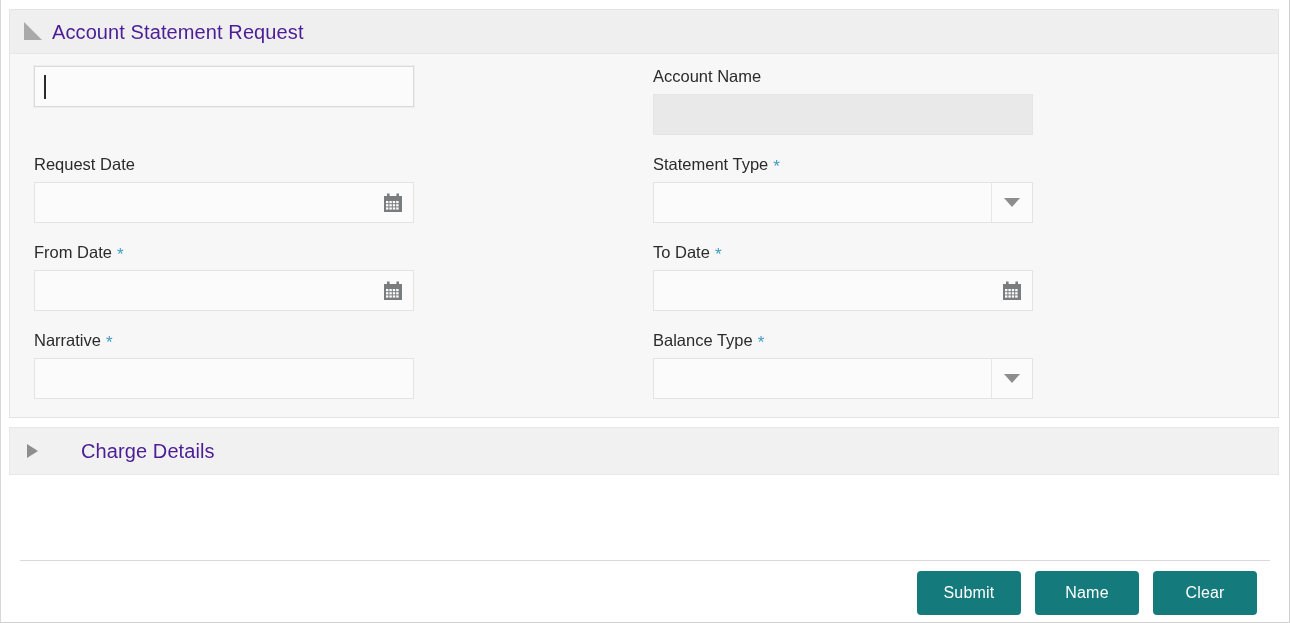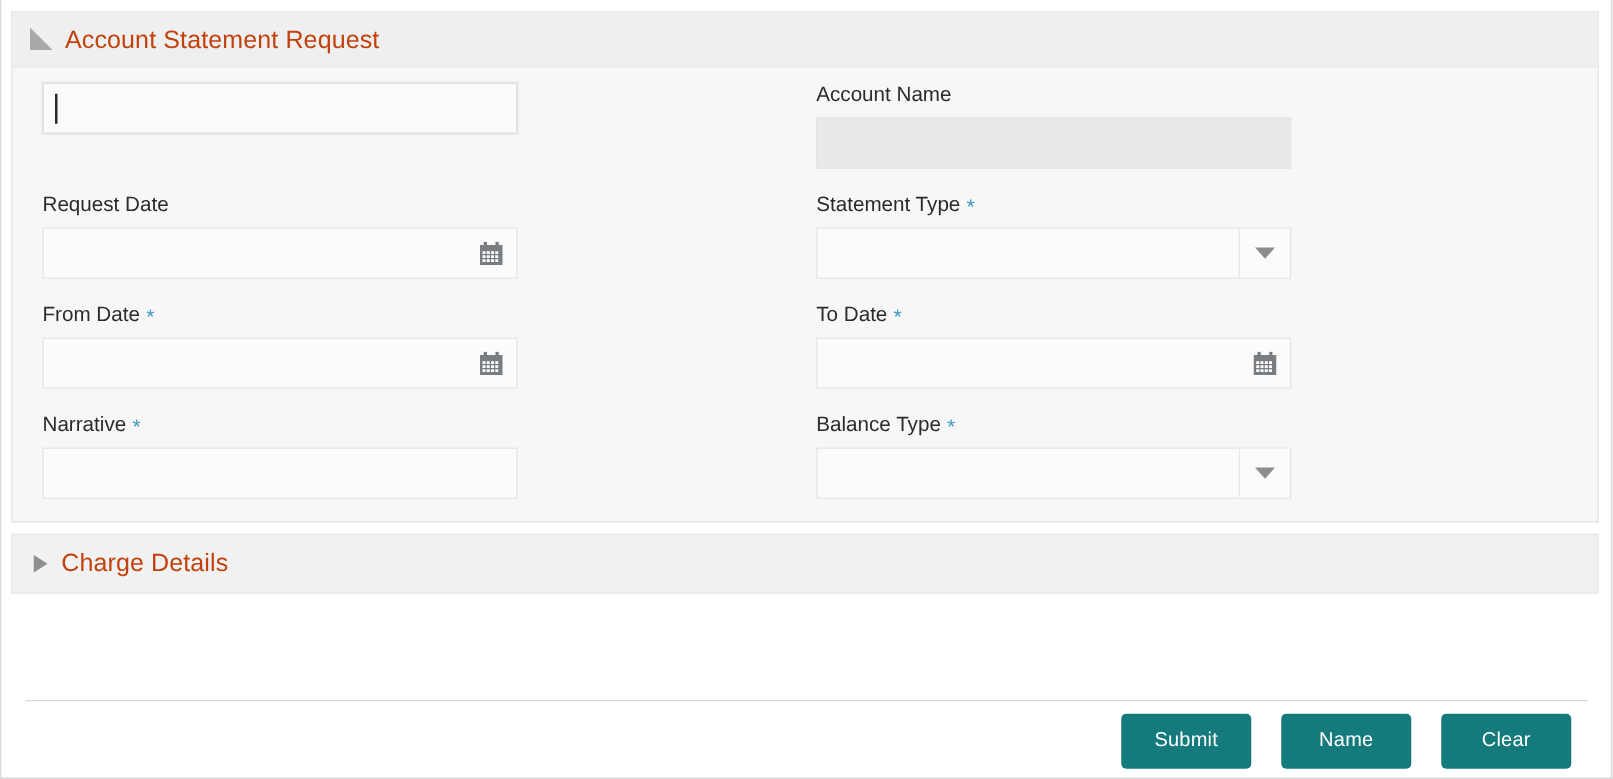--- a/index.html
+++ b/index.html
@@ -76,21 +76,21 @@
     border-left: 11px solid #8e8e8e;
     border-top: 7px solid transparent;
     border-bottom: 7px solid transparent;
     margin-right: 11px;
     margin-left: 3px;
     flex: 0 0 auto;
   }
 
   .panel-title {
     font-size: 20px;
-    color: #c2410c;
+    color: #4c1d95;
     font-weight: 400;
     letter-spacing: 0.1px;
     line-height: 1;
   }
 
   .panel-body {
     padding: 12px 0 18px 0;
   }
 
   
@@ -215,20 +215,21 @@
     left: 9px;
     width: 1270px;
     height: 48px;
     background: #f1f1f1;
     border: 1px solid #e7e7e7;
     box-sizing: border-box;
     display: flex;
     align-items: center;
     padding-left: 14px;
     cursor: pointer;
+    gap: 32px;
   }
 
   
   .footer-sep {
     position: absolute;
     left: 20px;
     width: 1250px;
     height: 1px;
     background: #d9d9d9;
   }
@@ -247,21 +248,21 @@
   .btn {
     height: 44px;
     min-width: 104px;
     background: #157a7c;
     color: #ffffff;
     border: 0;
     border-radius: 4px;
     font-family: "Liberation Sans", sans-serif;
     font-size: 16px;
     cursor: pointer;
-    margin-left: 24px;
+    margin-left: 14px;
     padding: 0 22px;
     letter-spacing: 0.2px;
   }
 </style>
 </head>
 <body>
 
 <div class="screen">
   <div class="frame"></div>
 

